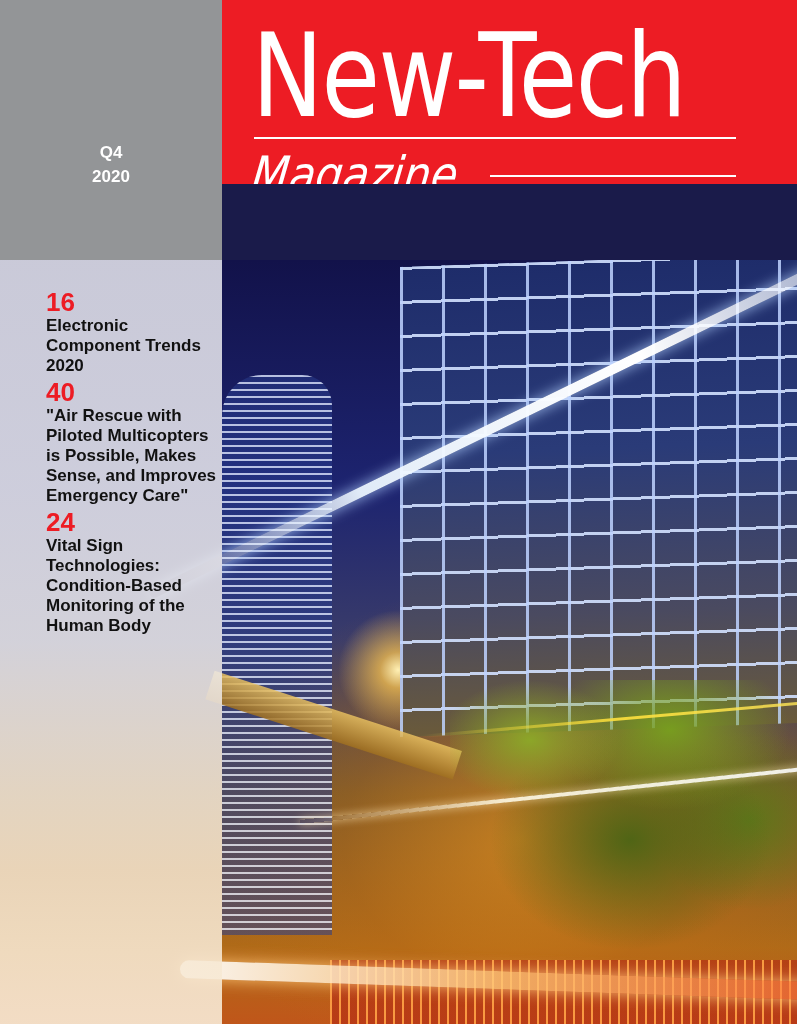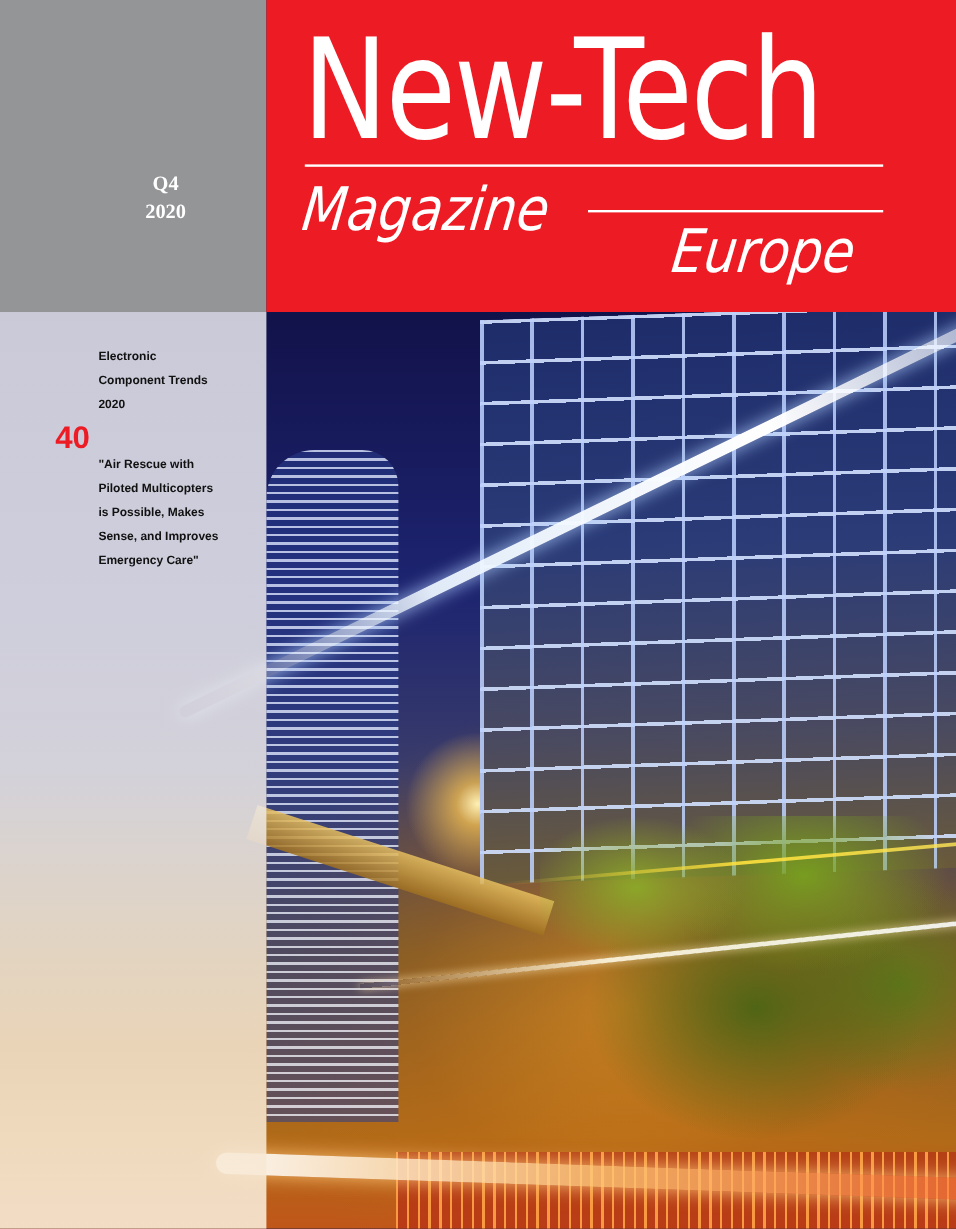--- a/index.html
+++ b/index.html
@@ -7,28 +7,27 @@
     body { position: relative; font-family: "Liberation Sans", sans-serif; }
 
     
     .issue-panel {
       position: absolute; left: 0; top: 0; width: 222px; height: 260px;
       background: #939597;
     }
     .issue-label {
       position: absolute; left: 0; width: 222px; text-align: center;
       color: #ffffff; font-weight: bold; font-size: 17px; line-height: 22px;
-      font-family: Liberation Serif, serif;
-      margin-left: 27px;
+      font-family: Liberation Sans, sans-serif;
     }
     .issue-quarter { top: 142px; }
     .issue-year { top: 166px; }
 
     .masthead {
-      position: absolute; left: 222px; top: 0; width: 575px; height: 260px;
+      position: absolute; left: 222px; top: 0; width: 575px; height: 184px;
       background: #ed1c24; overflow: hidden; padding-left: 28px;
     }
     .mast-title {
       position: absolute; left: 30px; top: 18px; width: 490px;
       color: #ffffff; font-family: "DejaVu Sans", sans-serif;
       font-size: 116px; line-height: 116px; letter-spacing: -2px;
       transform: scaleX(0.82); transform-origin: left top;
       white-space: nowrap;
     }
     .mast-rule-1 {
@@ -131,24 +130,23 @@
       position: absolute; left: 46px; top: 288px; width: 176px;
     }
     .toc-entry { margin-bottom: 2px; }
     .toc-page {
       display: block; color: #ed1c24; font-weight: bold;
       font-size: 26px; line-height: 28px;
       font-family: "Liberation Sans", sans-serif;
     }
     .toc-title {
       display: block; color: #111111; font-weight: bold;
-      font-size: 10px; line-height: 20px;
+      font-size: 17px; line-height: 20px;
       font-family: "Liberation Sans", sans-serif;
       white-space: pre-line;
-      margin-left: 36px;
     }
   </style>
 </head>
 <body>
 
 <div class="cover-photo">
   <div class="tower-right"></div>
   <div class="tower-left"></div>
   <div class="walkway"></div>
   <div class="trees"></div>
@@ -169,27 +167,36 @@
   <div class="mast-rule-1"></div>
   <div class="mast-magazine">Magazine</div>
   <div class="mast-rule-2"></div>
   <div class="mast-europe">Europe</div>
 </div>
 
 <div class="toc-overlay"></div>
 
 <div class="toc">
   <div class="toc-entry">
+    <span class="toc-page">16</span>
     <span class="toc-title">Electronic
 Component Trends
 2020</span>
   </div>
   <div class="toc-entry">
     <span class="toc-page">40</span>
     <span class="toc-title">"Air Rescue with
 Piloted Multicopters
 is Possible, Makes
 Sense, and Improves
 Emergency Care"</span>
   </div>
   <div class="toc-entry">
+    <span class="toc-page">24</span>
+    <span class="toc-title">Vital Sign
+Technologies:
+Condition-Based
+Monitoring of the
+Human Body</span>
+  </div>
+  <div class="toc-entry">
   </div>
 </div>
 
 </body></html>

